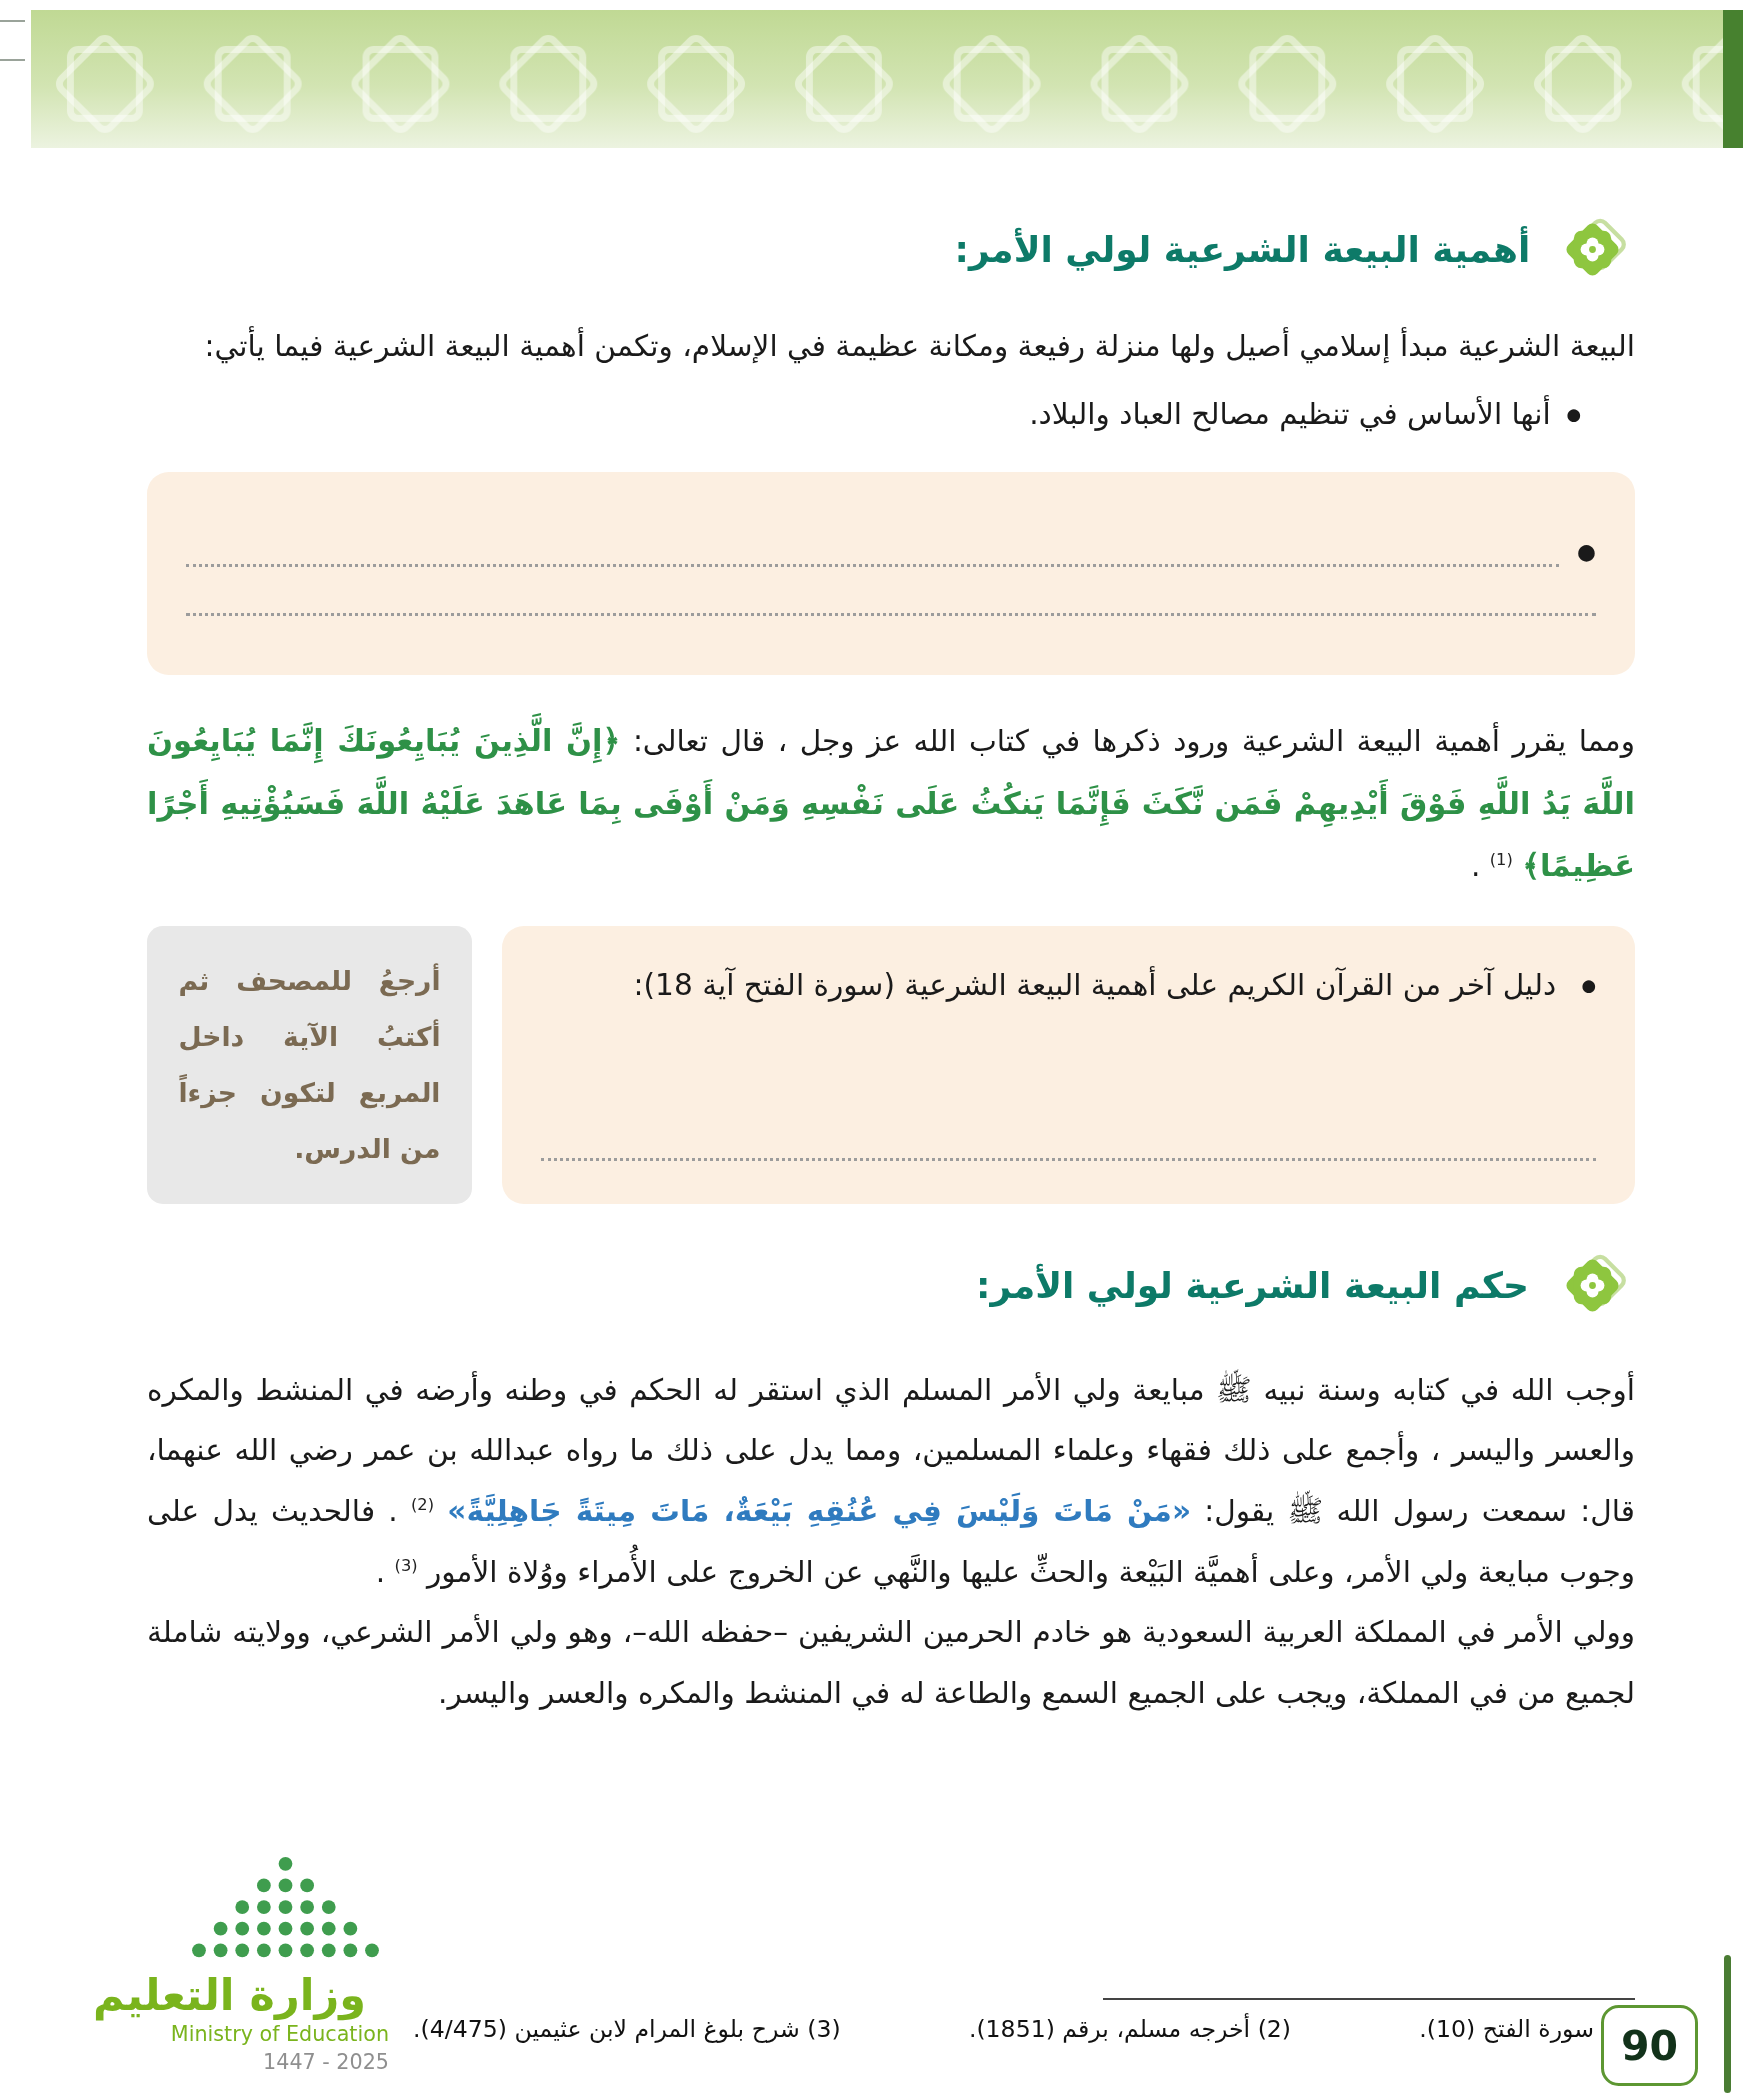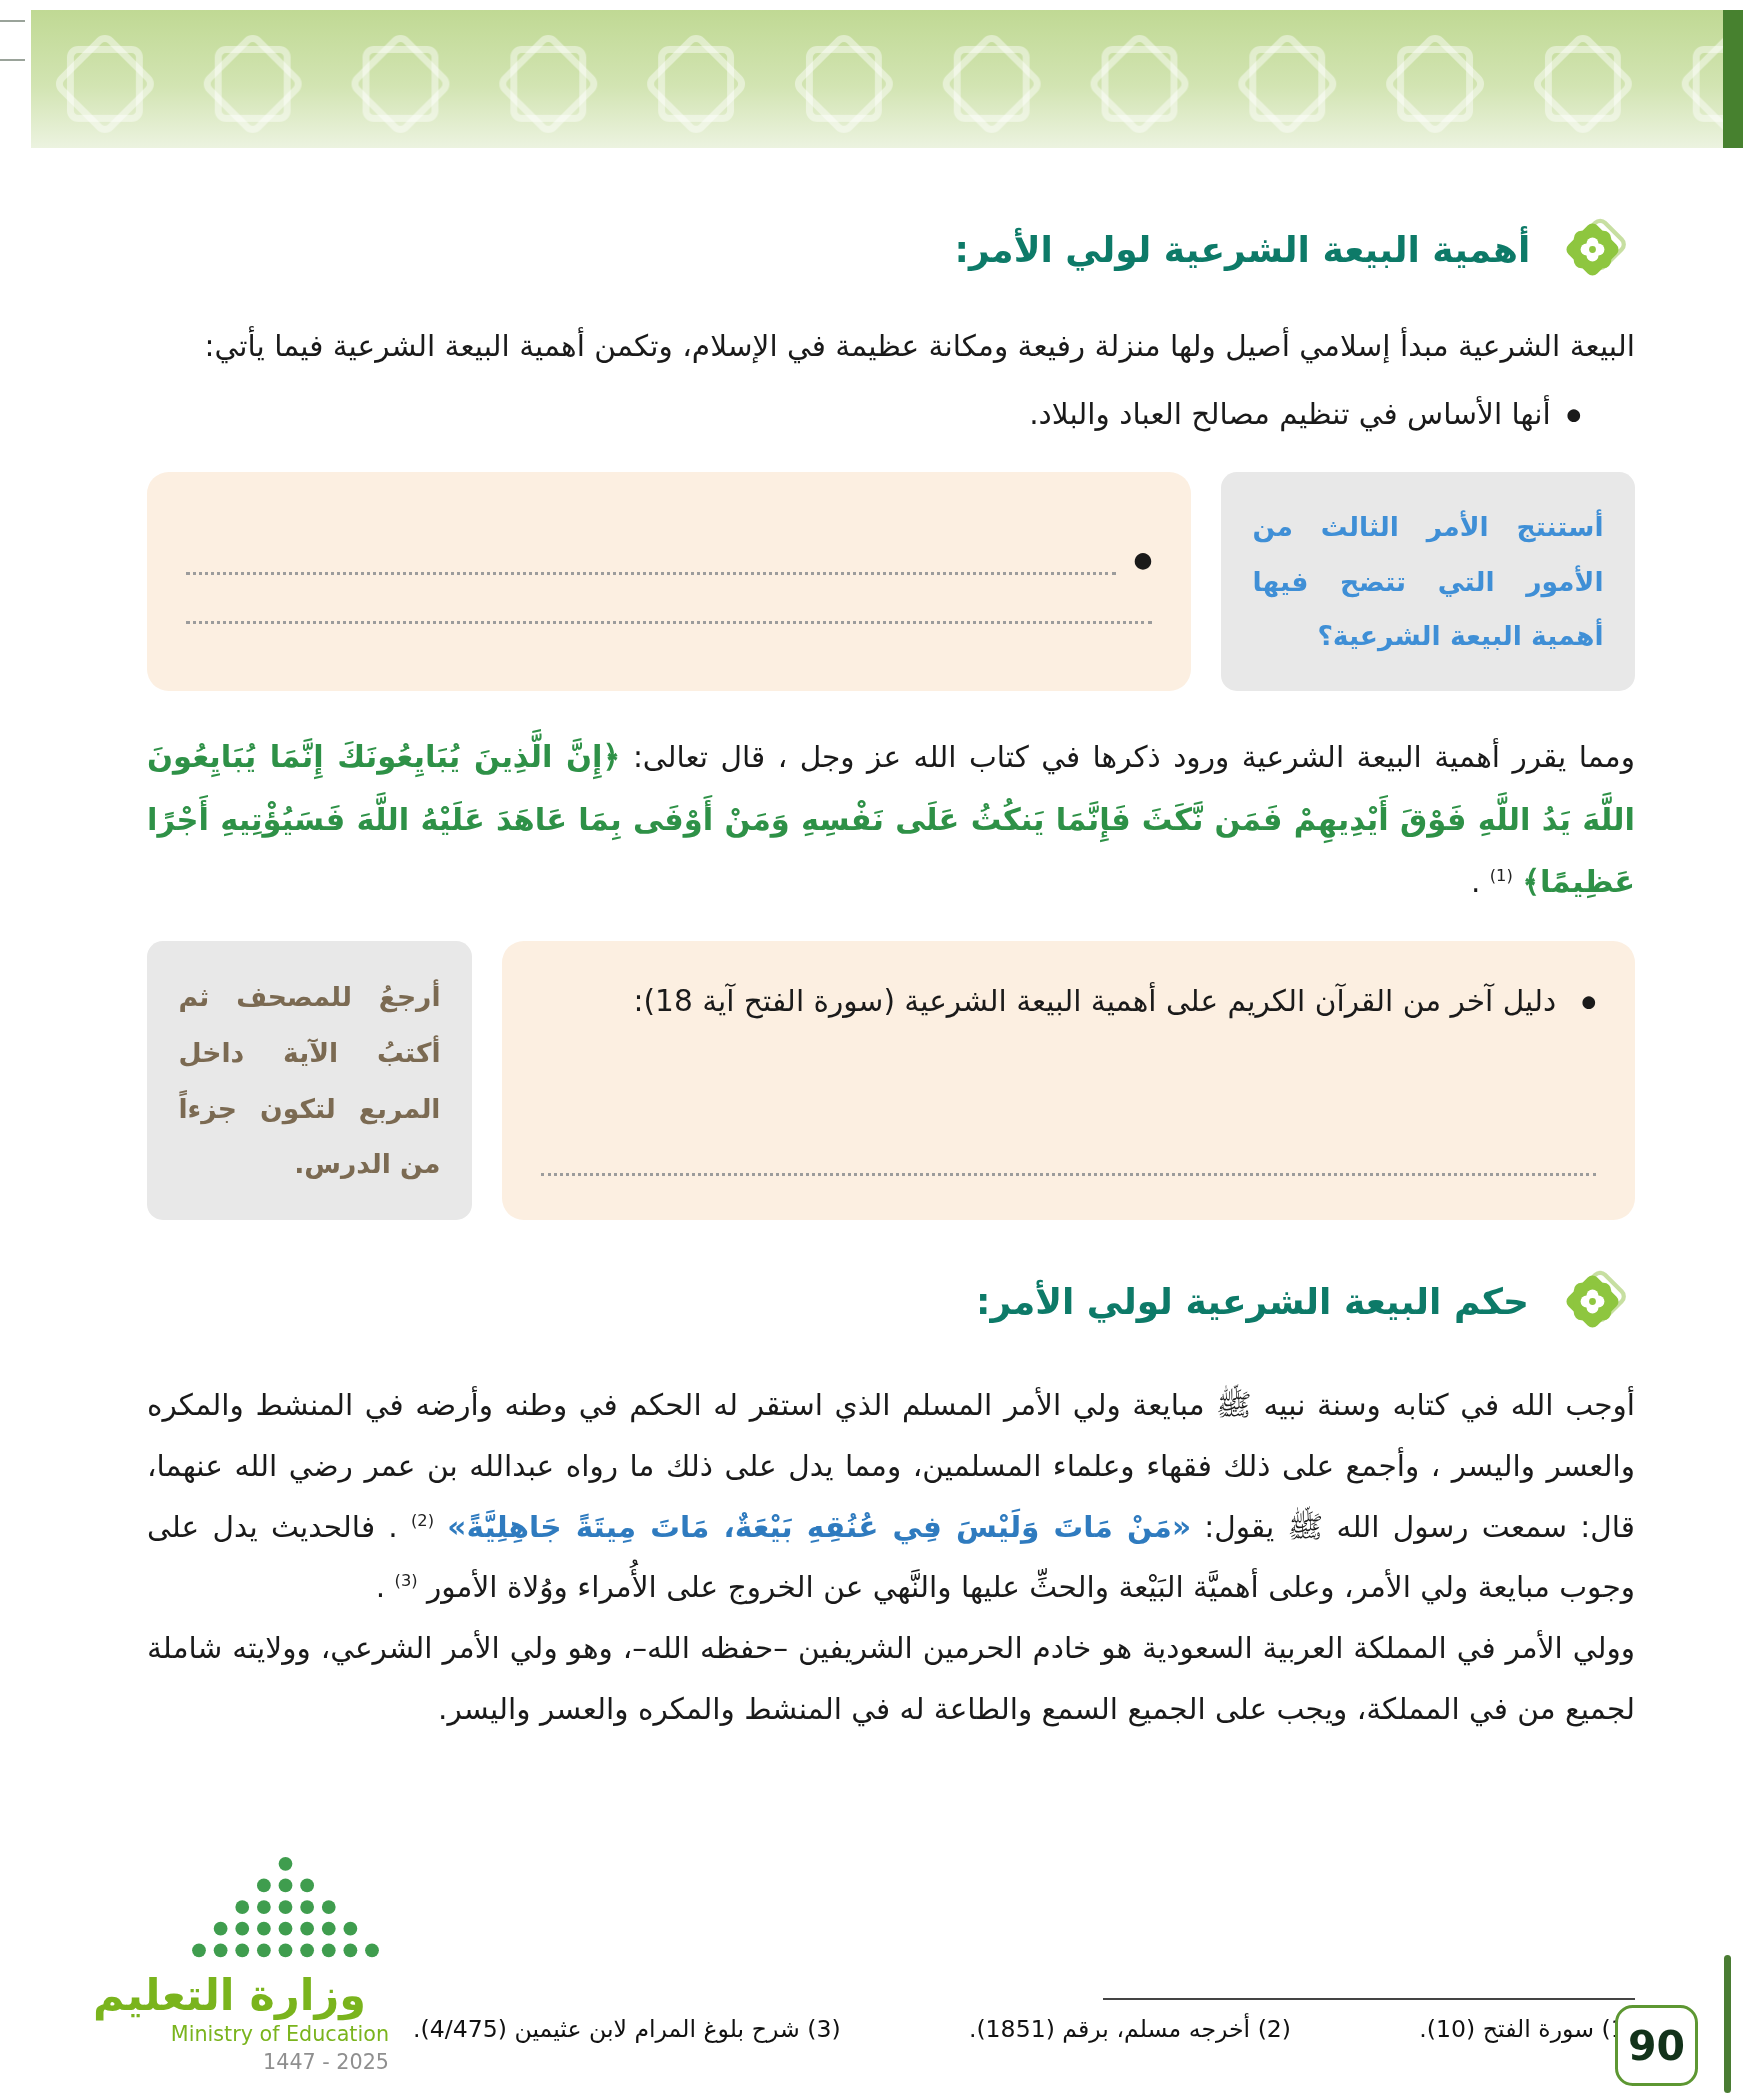--- a/index.html
+++ b/index.html
@@ -64,21 +64,21 @@
                direction: rtl; justify-content: space-between; font-size: 23.6px; color: #111; }
 
   .ministry { position: absolute; left: 94px; top: 1852px; width: 296px; }
   .ministry svg { display: block; }
   .m-ar { color: #7ab41d; font-size: 43px; font-weight: bold; direction: rtl; text-align: left; margin-top: 2px; }
   .m-en { color: #7ab41d; font-size: 20.7px; margin-top: 2px; }
   .m-year { color: #8f8f8f; font-size: 20.7px; margin-top: 3.9px; }
 
   .page-line { position: absolute; right: 11.8px; top: 1955px; bottom: 0; width: 6.9px;
                background: #4a7c33; border-radius: 3.9px; }
-  .page-badge { position: absolute; right: 45px; top: 2005px; width: 83px; height: 81px;
+  .page-badge { position: absolute; right: 45px; top: 2005px; width: 97px; height: 81px;
                 background: #fff; border: 3.9px solid #5d9732; border-radius: 17.7px;
                 display: flex; align-items: center; justify-content: center;
                 font-size: 41px; font-weight: bold; color: #12321a; }
 </style>
 </head>
 <body>
 
 <div class="page">
 
   <div class="top-band">
@@ -118,23 +118,20 @@
       <h2 class="sec-title">أهمية البيعة الشرعية لولي الأمر:</h2>
     </div>
 
     <p class="body-text intro">البيعة الشرعية مبدأ إسلامي أصيل ولها منزلة رفيعة ومكانة عظيمة في الإسلام، وتكمن أهمية البيعة الشرعية فيما يأتي:</p>
 
     <ul class="bullets">
       <li><span class="dot">●</span><span>أنها الأساس في تنظيم مصالح العباد والبلاد.</span></li>
     </ul>
 
     <div class="box-row row1">
-      <div class="gray-box">
-        <p class="blue-text">أستنتج الأمر الثالث من الأمور التي تتضح فيها أهمية البيعة الشرعية؟</p>
-      </div>
       <div class="peach-box">
         <div class="answer-line">
           <span class="dot-lg">●</span>
           <div class="dotted flex1"></div>
         </div>
         <div class="dotted"></div>
       </div>
     </div>
 
     <p class="body-text qpara">

